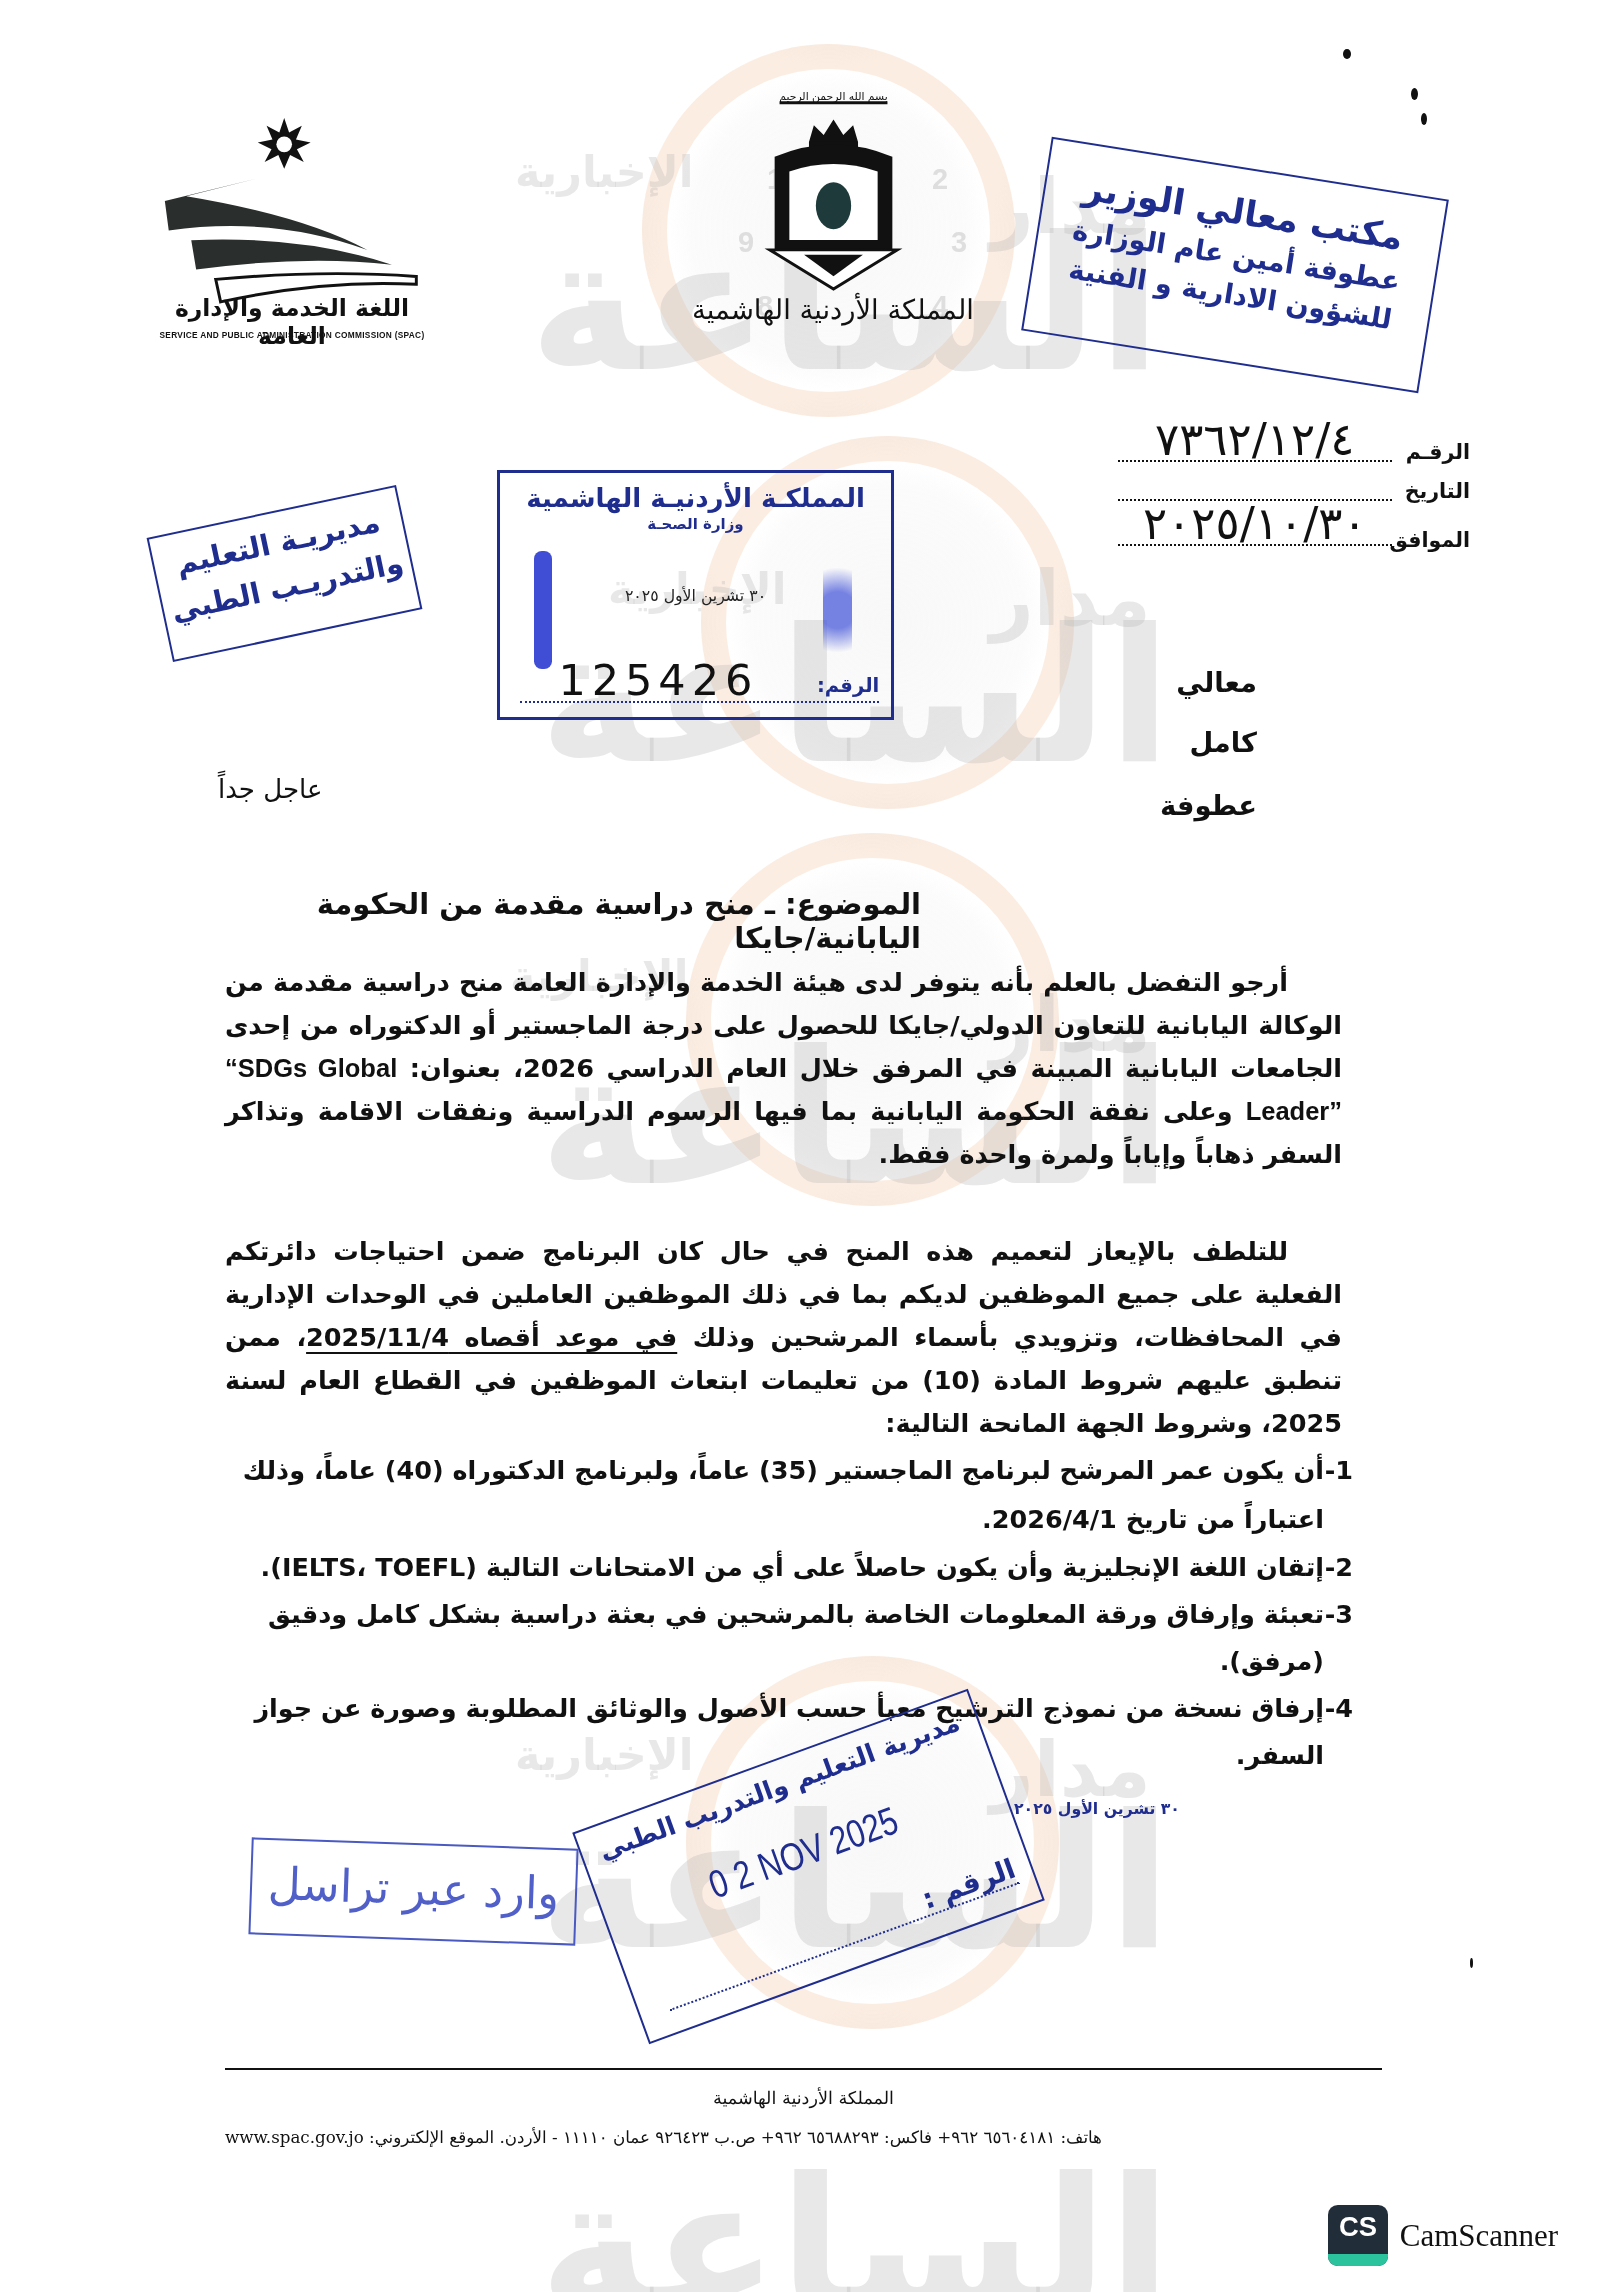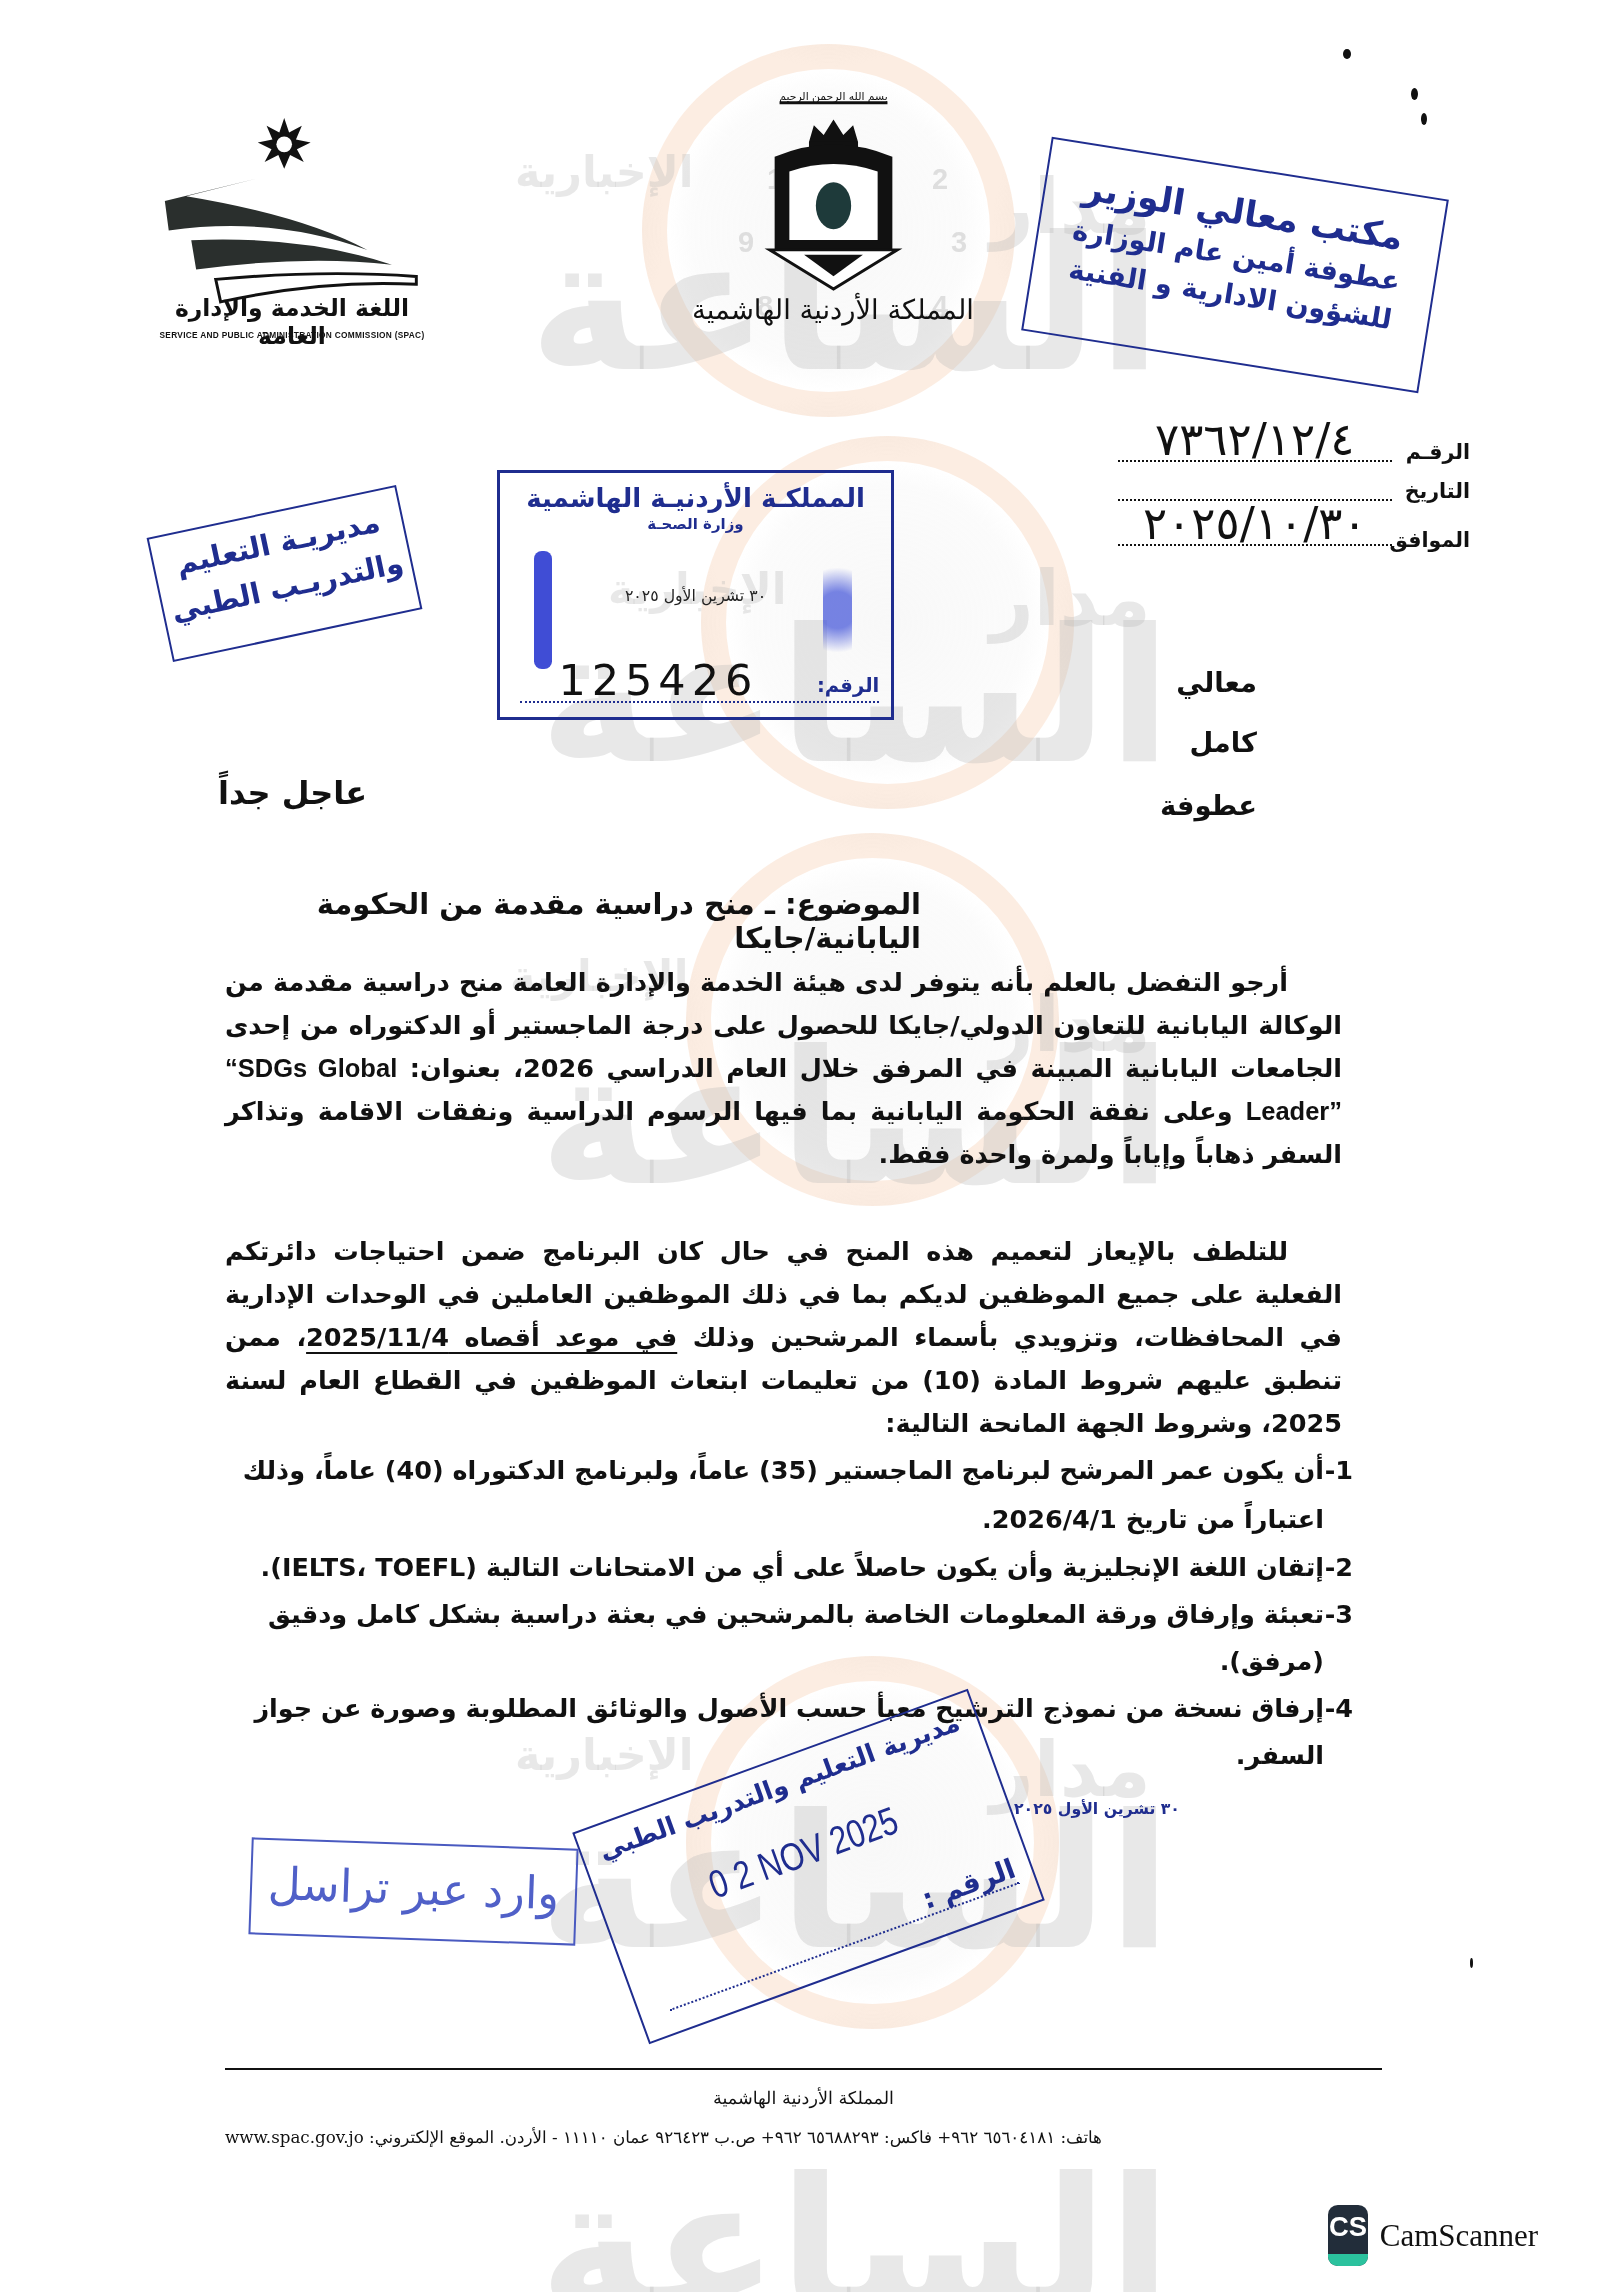--- a/index.html
+++ b/index.html
@@ -59,21 +59,21 @@
 
   
   .ref-block { left:1098px; top:421px; width:372px; }
   .ref-row { position:relative; height:39px; }
   .ref-label { position:absolute; right:0; font-weight:bold; font-size:20.6px; direction:rtl; }
   .ref-line { position:absolute; right:78px; left:19.6px; bottom:7.8px; border-bottom:2.9px dotted #111; }
   .ref-val { position:absolute; left:19.6px; right:78px; bottom:3.9px; text-align:center; font-size:45px; font-family:"DejaVu Sans", sans-serif; direction:rtl; letter-spacing:2.9px; }
 
   
   .addr { right:363px; font-weight:bold; font-size:27.4px; direction:rtl; }
-  .urgent { left:218px; top:774px; font-weight:bold; font-size:32px; direction:rtl; }
+  .urgent { left:218px; top:774px; font-weight:normal; font-size:26px; direction:rtl; }
 
   .subject { left:294px; top:887px; width:627px; text-align:right; font-weight:bold; font-size:29px; direction:rtl; }
 
   
   .para { left:225px; width:1117px; font-weight:bold; font-size:25.5px; line-height:43px; text-align:justify; text-align-last:right; direction:rtl; }
   .para p { margin:0; }
   .para .indent { text-indent:54px; }
   .u { text-decoration:underline; text-underline-offset:5.9px; }
   .en { font-family:"Liberation Sans", sans-serif; font-weight:bold; direction:ltr; unicode-bidi:embed; }
 
@@ -81,21 +81,21 @@
   .cond .item { position:relative; padding-right:29px; }
   .cond .n { position:absolute; right:0; }
 
   
   .footer-line { left:225px; top:2068px; width:1157px; border-top:2.9px solid #111; }
   .footer-k { left:225px; top:2088px; width:1157px; text-align:center; font-size:17.6px; font-family:"DejaVu Serif", serif; direction:rtl; }
   .footer-c { left:225px; top:2127px; width:1157px; text-align:left; font-size:16.7px; font-family:"DejaVu Serif", serif; direction:rtl; }
 
   
   .cs { left:1328px; top:2205px; display:flex; align-items:center; gap:11.8px; }
-  .cs-icon { width:40px; height:61px; border-radius:9.8px; background:#222d3a; position:relative; overflow:hidden; }
+  .cs-icon { width:60px; height:61px; border-radius:9.8px; background:#222d3a; position:relative; overflow:hidden; }
   .cs-icon .bar { position:absolute; left:0; right:0; bottom:0; height:11.8px; background:#2bc29e; }
   .cs-icon .t { position:absolute; left:0; right:0; top:5.9px; text-align:center; color:#fff; font-weight:bold; font-size:27.4px; font-family:"Liberation Sans", sans-serif; }
   .cs-text { font-size:31px; font-family:"Liberation Serif", serif; color:#111; }
 
   .speck { position:absolute; background:#111; border-radius:50%; }
 </style>
 </head>
 <body>
 
 <div class="wm-clock" style="left:642px;top:44px;width:323px;height:323px;">

